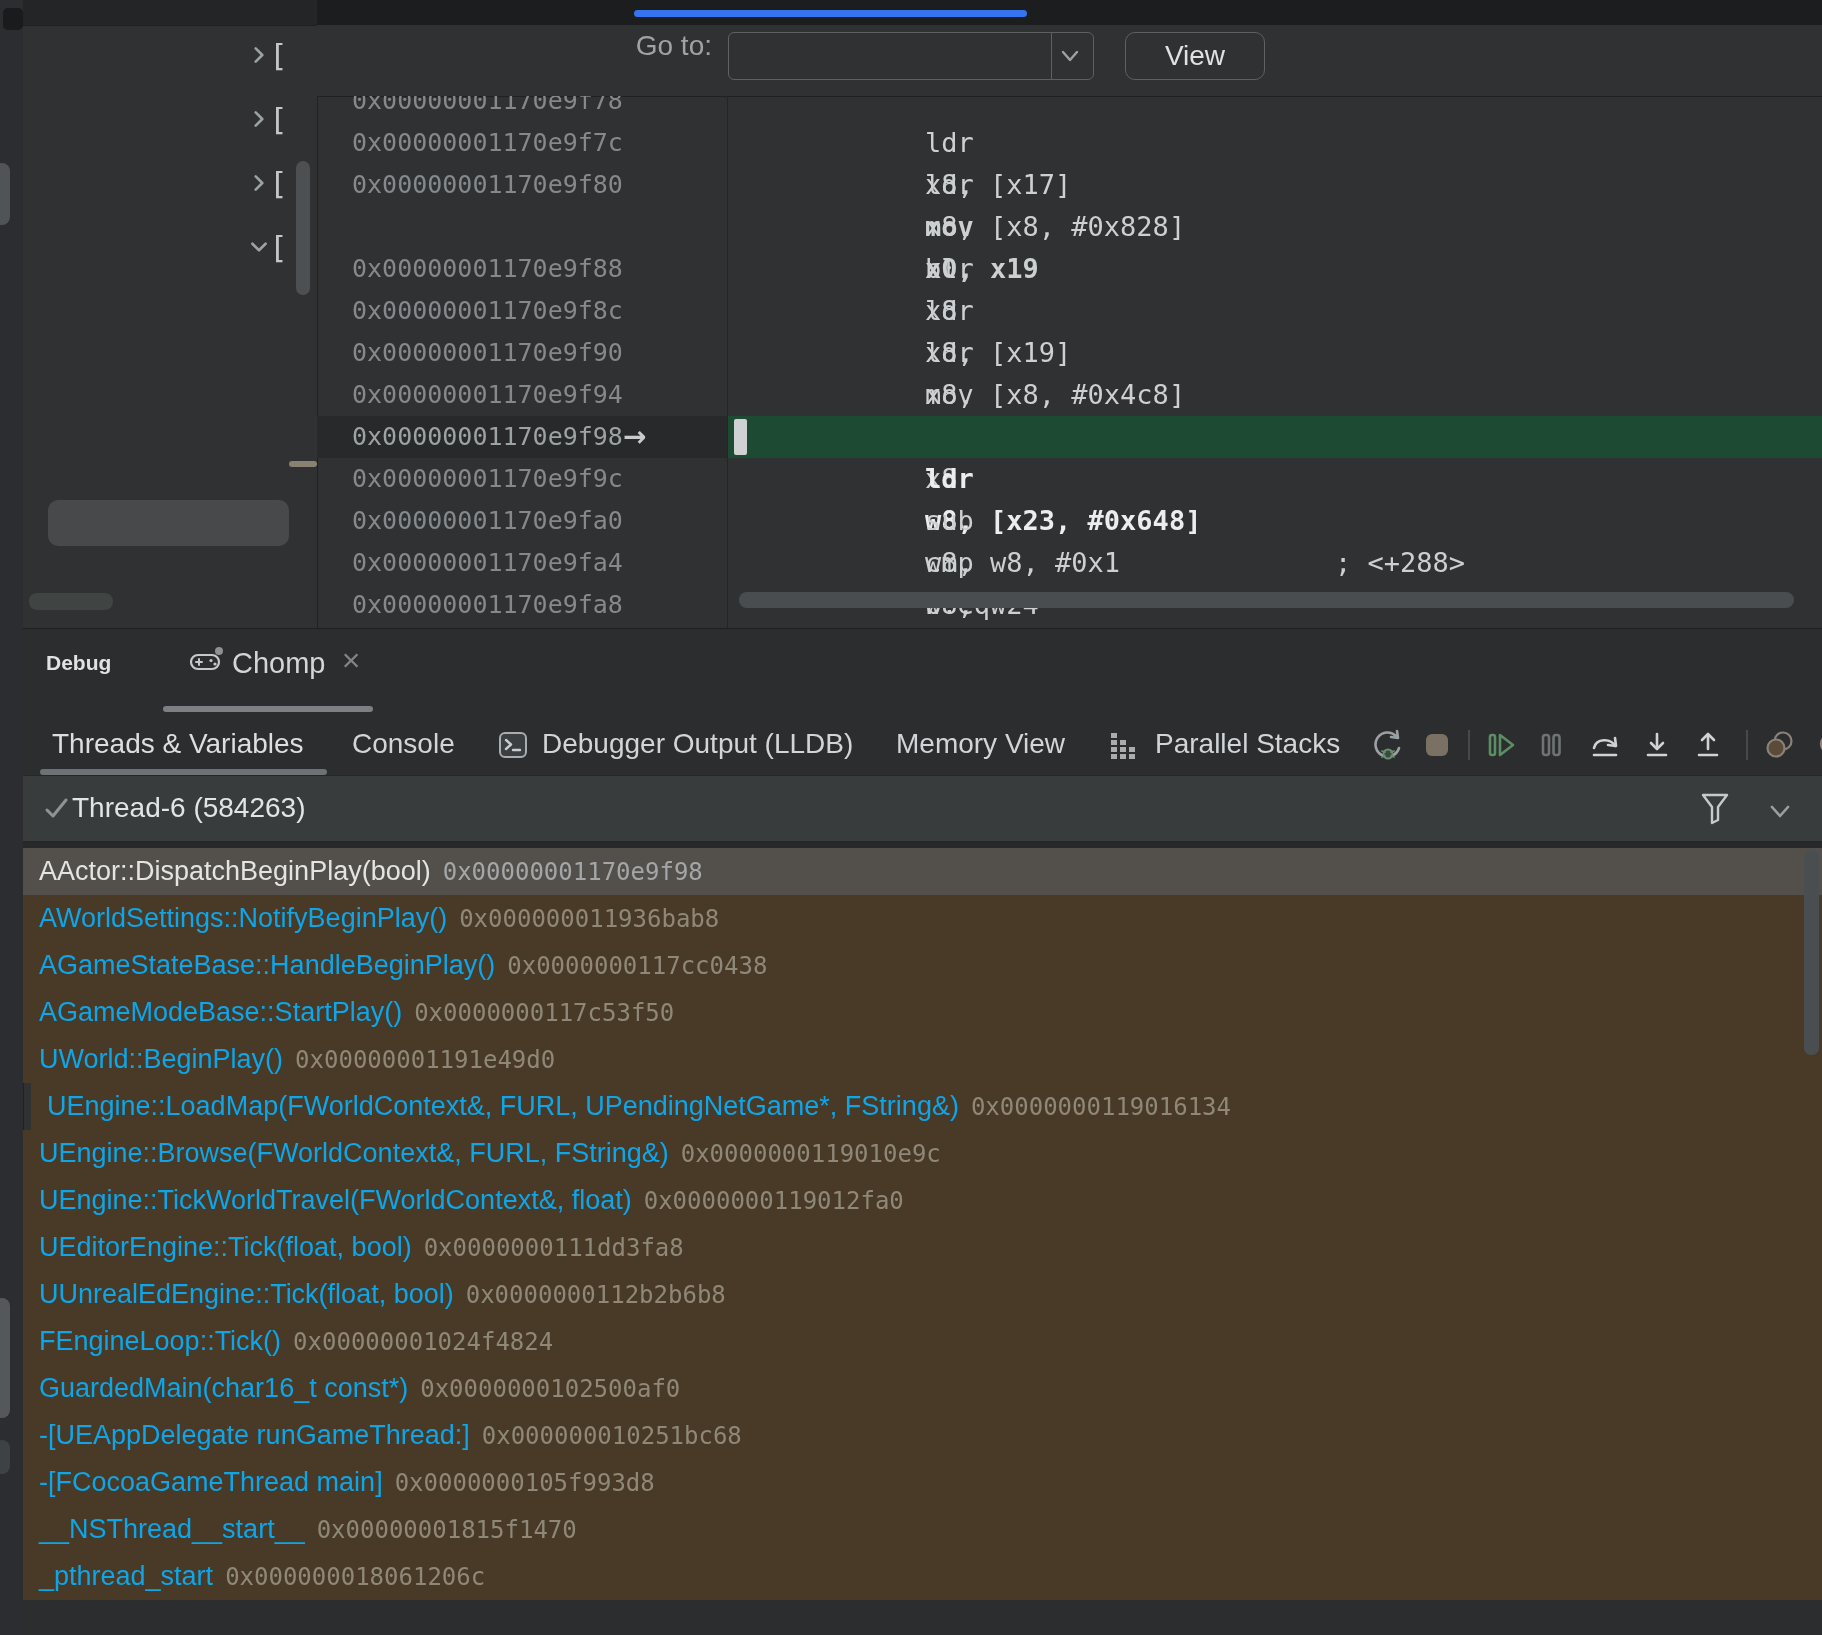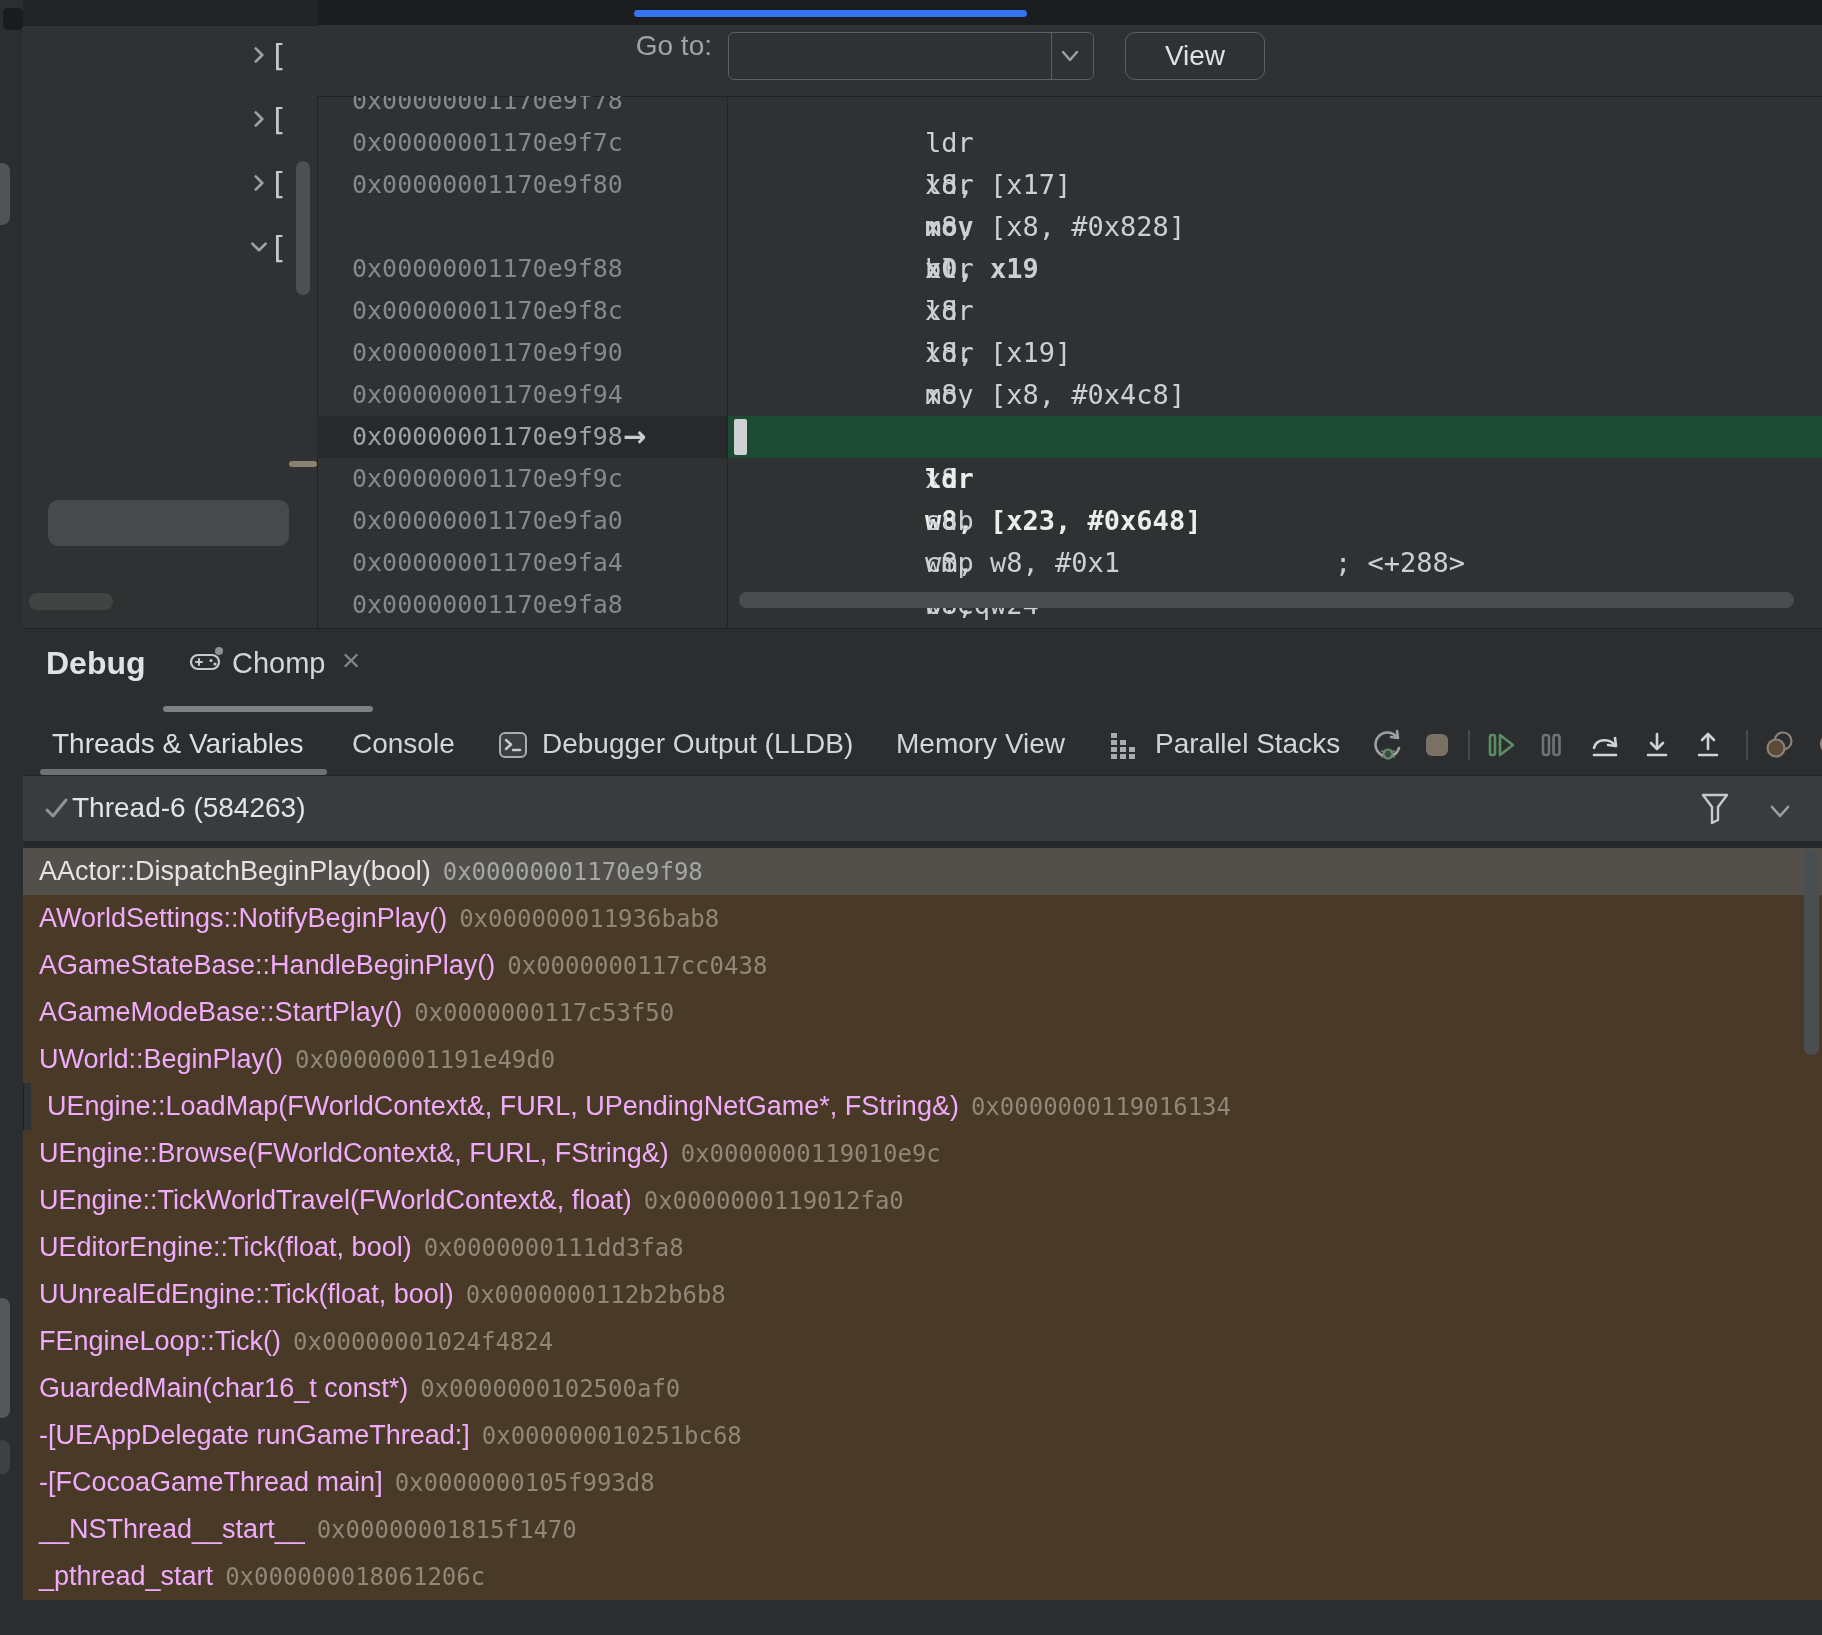--- a/index.html
+++ b/index.html
@@ -50,21 +50,21 @@
   .asm-row{position:absolute;left:0;width:100%;height:42px;line-height:42px;padding-left:67px;box-sizing:border-box;
            font-size:27px;color:#ccd0d2;white-space:pre;}
   .asm-row .mn{display:inline-block;width:110px;}
   .asm-row .cm{position:absolute;left:607px;top:0;}
   .asm-row.exec{background:#1c4a33;color:#eceeee;font-weight:bold;}
   .asm-row.exec::before{content:"";position:absolute;left:6px;top:3px;bottom:3px;width:13px;background:#cfd1d2;border-radius:2px;}
   .h-scroll{left:739px;top:592px;width:1055px;height:16px;border-radius:8px;background:#4a4d4f;}
 
   
   .debug-strip{left:23px;top:628px;width:1799px;height:147px;background:#2b2d2f;border-top:1px solid #1d1f20;box-sizing:border-box;}
-  .debug-title{left:46px;top:646px;height:34px;line-height:34px;font-size:32px;font-weight:bold;color:#dfe3e6;}
+  .debug-title{left:46px;top:646px;height:34px;line-height:34px;font-size:21px;font-weight:bold;color:#dfe3e6;}
   .chomp-tab-icon{left:188px;top:645px;width:38px;height:30px;}
   .chomp-label{left:232px;top:646px;height:34px;line-height:34px;font-size:29px;color:#d3d6d9;}
   .chomp-close{left:336px;top:642px;width:30px;height:36px;font-size:32px;line-height:36px;color:#7f8588;text-align:center;}
   .chomp-underline{left:163px;top:706px;width:210px;height:6px;border-radius:3px;background:#7c8085;}
   .viewtab{top:727px;height:34px;line-height:34px;font-size:28px;color:#d2d5d8;}
   .viewtab.active{color:#dcdfe2;}
   .tab-underline{left:40px;top:769px;width:287px;height:6px;border-radius:3px;background:#6e7277;}
   .tbicon{top:727px;width:36px;height:36px;}
   .tbsep{top:730px;width:2px;height:30px;background:#47494b;}
 
@@ -72,21 +72,21 @@
   .thread-bar{left:23px;top:775px;width:1799px;height:67px;background:#393c3d;border-top:1px solid #242628;border-bottom:1px solid #242628;box-sizing:border-box;}
   .thread-label{left:72px;top:787px;height:42px;line-height:42px;font-size:28px;color:#e2e5e7;}
   .thread-check{left:44px;top:797px;width:26px;height:24px;}
   .thread-filter{left:1700px;top:792px;width:30px;height:34px;}
   .thread-chev{left:1768px;top:804px;width:24px;height:16px;}
   .thread-gap{left:23px;top:842px;width:1799px;height:6px;background:#26282a;}
 
   
   .frames{left:23px;top:848px;width:1799px;height:752px;overflow:hidden;position:absolute;}
   .frame{position:absolute;left:0;width:100%;height:47px;line-height:47px;background:#483a26;padding-left:16px;box-sizing:border-box;white-space:nowrap;}
-  .frame .fn{font-size:27px;color:#f0abfc;}
+  .frame .fn{font-size:27px;color:#0ea5e9;}
   .frame .faddr{font-size:24px;color:#8f8878;margin-left:12px;}
   .frame.selected{background:#53504b;}
   .frame.selected .fn{color:#e4e4e2;}
   .frame.selected .faddr{color:#a4a6a8;}
   .frames-scroll{left:1804px;top:850px;width:15px;height:205px;border-radius:7px;background:#4b4e50;}
   .footer{left:23px;top:1600px;width:1799px;height:35px;background:#2b2d2e;}
 
   svg{display:block;}
 </style>
 </head>

